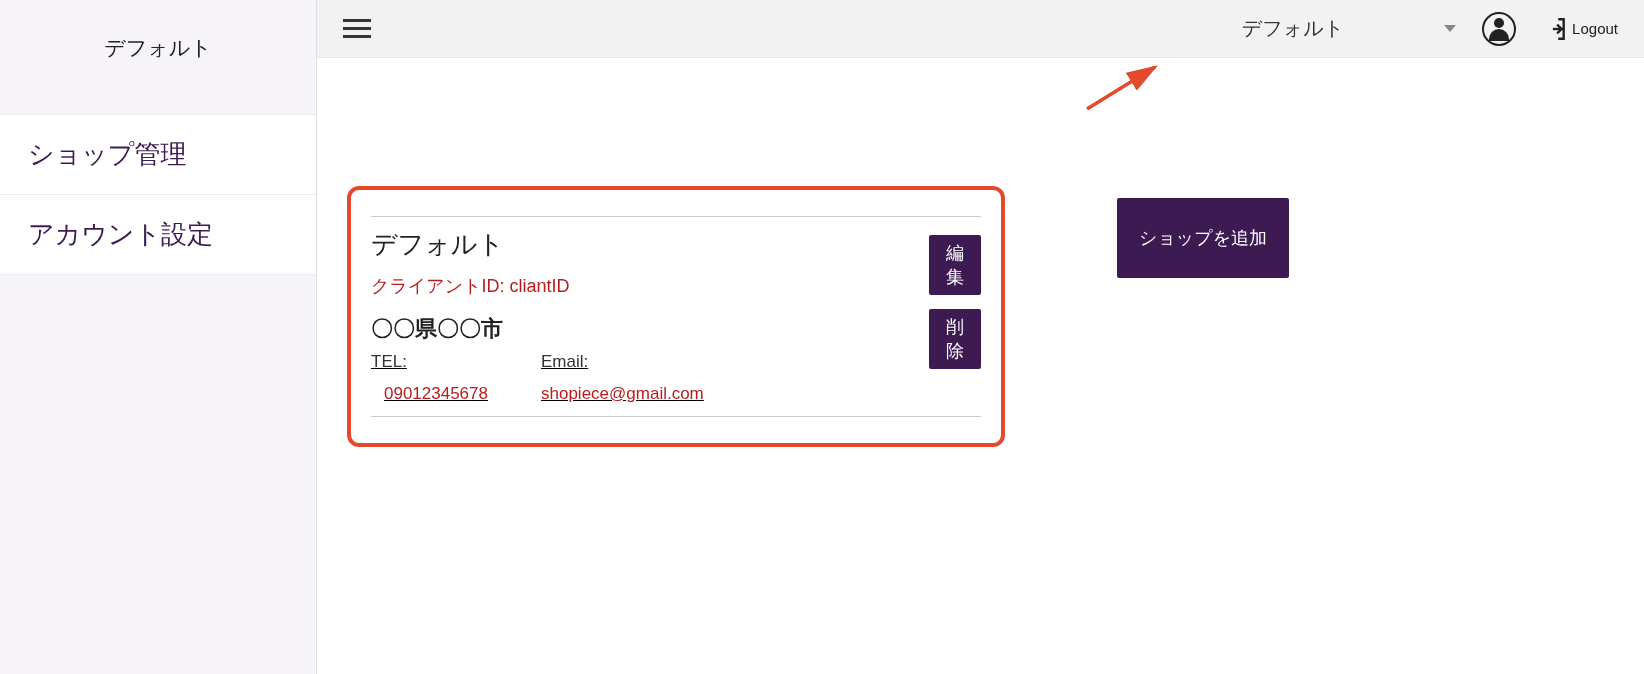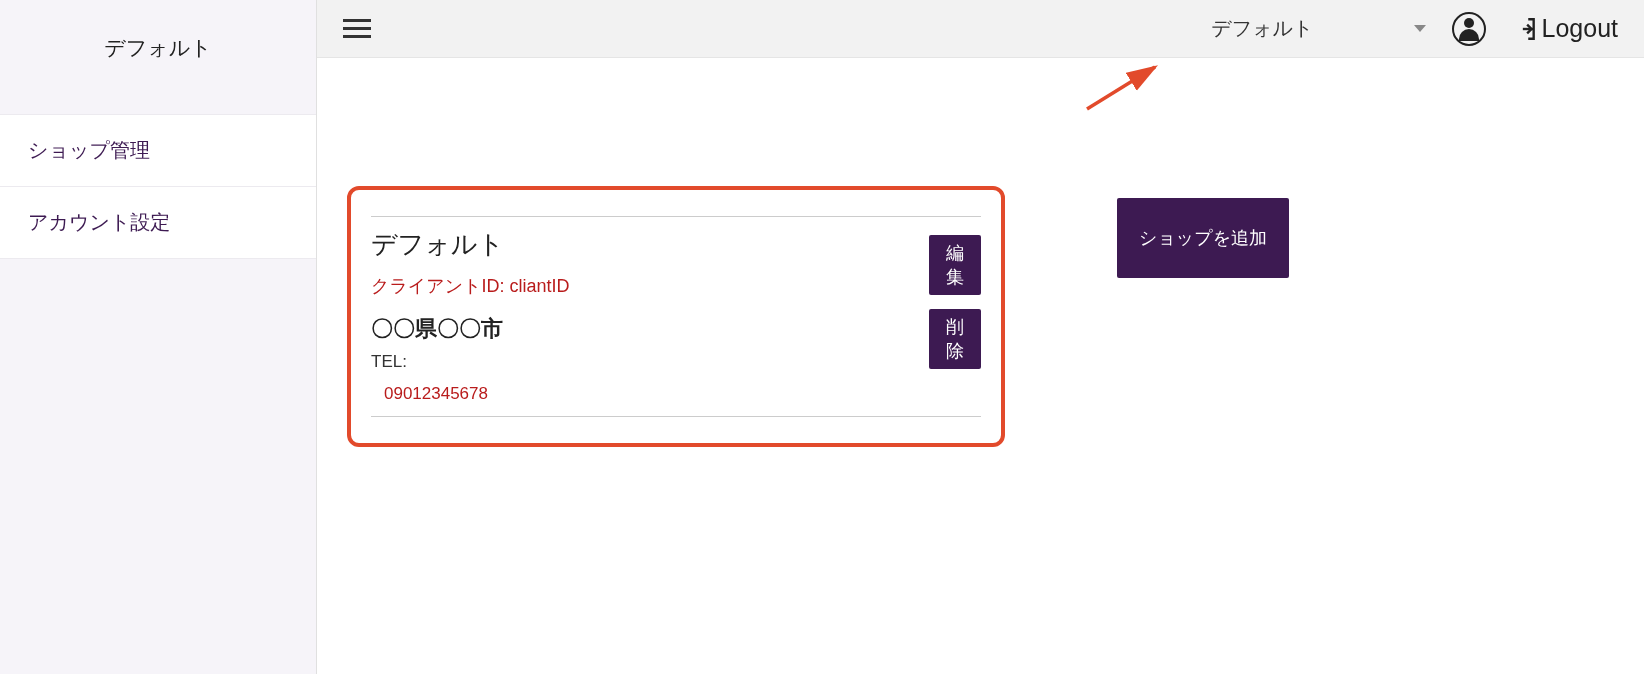--- a/index.html
+++ b/index.html
@@ -20,21 +20,21 @@
       flex-direction: column;
     }
     .sidebar-title {
       font-size: 21px;
       padding: 34px 0 34px 0;
       text-align: center;
       color: #222;
     }
     .sidebar-items { margin-top: 18px; }
     .sidebar-item {
-      font-size: 20px;
+      font-size: 26px;
       color: #3d1a52;
       padding: 22px 28px;
       cursor: pointer;
       border-bottom: 1px solid #eceaef;
       background: #fff;
     }
     .sidebar-item:first-child { border-top: 1px solid #eceaef; }
     .sidebar-item:nth-child(3) { border-bottom: none; }
     
     .main {
@@ -83,21 +83,21 @@
     .avatar-bust {
       position: absolute; bottom: -1px; left: 0; width: 20px; height: 12px;
       background: #222; border-radius: 10px 10px 0 0;
     }
     .avatar-head {
       position: absolute; top: 0; left: 5px; width: 10px; height: 10px;
       background: #222; border-radius: 50%;
     }
     .logout-btn {
       display: flex; align-items: center; gap: 4px; cursor: pointer;
-      font-size: 25px; color: #222; text-align: right;
+      font-size: 15px; color: #222; text-align: right;
     }
     .logout-icon {
       width: 26px; height: 26px;
     }
     
     .content {
       flex: 1; padding: 34px 30px; position: relative;
     }
     .page-title {
       font-size: 28px; font-weight: 500; color: #222; margin-bottom: 60px;
@@ -129,21 +129,21 @@
     .card-title {
       font-size: 26px; color: #222; margin-bottom: 12px;
     }
     .card-sub {
       font-size: 18px; color: #b91c1c; margin-bottom: 16px;
     }
     .card-addr {
       font-size: 22px; color: #222; margin-bottom: 8px; font-weight: bold;
     }
     .card-contacts { display: flex; gap: 40px; }
-    .contact-col { min-width: 130px; }
+    .contact-col { min-width: 130px; text-decoration: underline; }
     .contact-label { font-size: 17px; color: #333; }
     .contact-value { font-size: 17px; color: #b91c1c; margin-top: 12px; text-align: center; }
     .card-actions { display: flex; flex-direction: column; gap: 14px; padding-top: 8px; }
     .action-btn {
       background: #3d1a52; color: #fff; border: none;
       font-size: 18px; padding: 6px 14px; cursor: pointer;
       border-radius: 2px; width: 52px;
     }
     
     .arrow-annot {
@@ -210,20 +210,24 @@
           <div class="card-sub">
             <span>クライアントID:</span>
             <span>cliantID</span>
           </div>
           <div class="card-addr">〇〇県〇〇市</div>
           <div class="card-contacts">
             <div class="contact-col">
               <div class="contact-label">TEL:</div>
               <div class="contact-value">09012345678</div>
             </div>
+            <div class="contact-col">
+              <div class="contact-label">Email:</div>
+              <div class="contact-value">shopiece@gmail.com</div>
+            </div>
           </div>
         </div>
         <div class="card-actions">
           <button class="action-btn">編集</button>
           <button class="action-btn">削除</button>
         </div>
       </div>
     </div>
 
     <svg class="arrow-annot" width="90" height="60">

